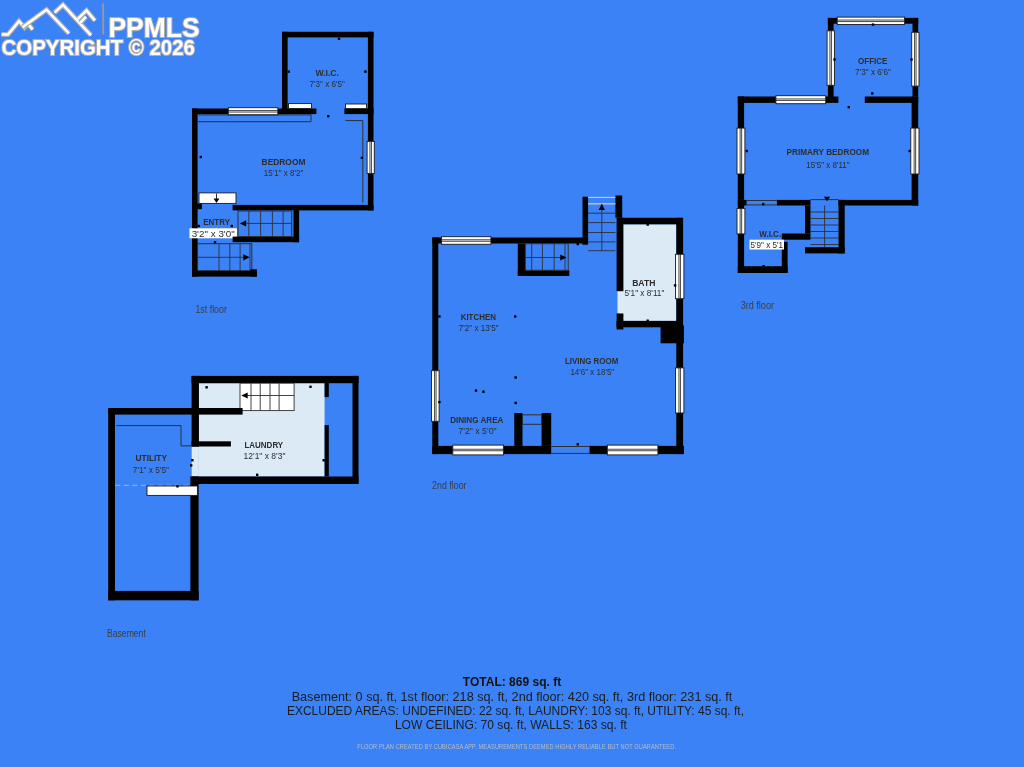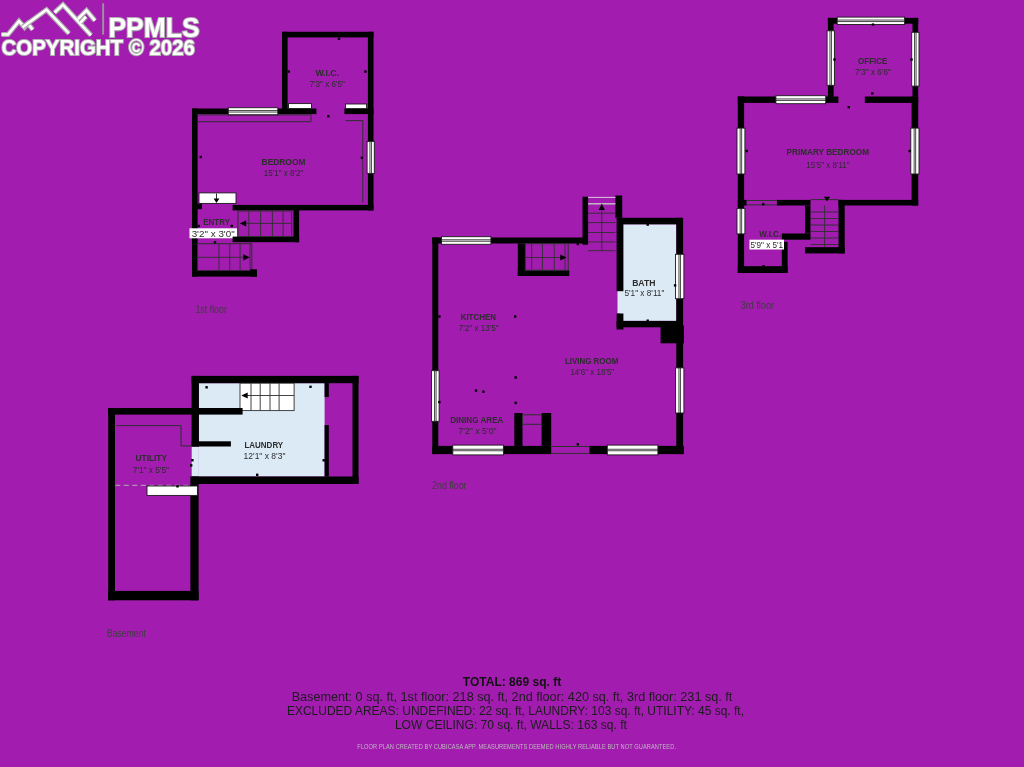--- a/index.html
+++ b/index.html
@@ -1,16 +1,16 @@
 <!DOCTYPE html>
 <html><head>
 <meta charset="utf-8">
 <style>
   html,body{margin:0;padding:0;background:#ffffff;}
-  .page{position:relative;width:1024px;height:767px;background:#a21caf;overflow:hidden;
+  .page{position:relative;width:1024px;height:767px;background:#3b82f6;overflow:hidden;
         font-family:"Liberation Sans", sans-serif;}
   svg{position:absolute;left:0;top:0;}
   svg text{font-family:"Liberation Sans", sans-serif;fill:#2d2d2d;}
   .rn{font-size:9.2px;font-weight:600;}
   .rd{font-size:8.6px;font-weight:500;}
   .fl{font-size:10.8px;font-weight:400;fill:#3e3e3e;}
   .w{fill:#000000;}
   .tl{stroke:#2f2f2f;stroke-width:1;fill:none;}
   .tread{stroke:#303030;stroke-width:0.9;fill:none;}
   .winr{fill:#ffffff;stroke:#1a1a1a;stroke-width:0.9;}

